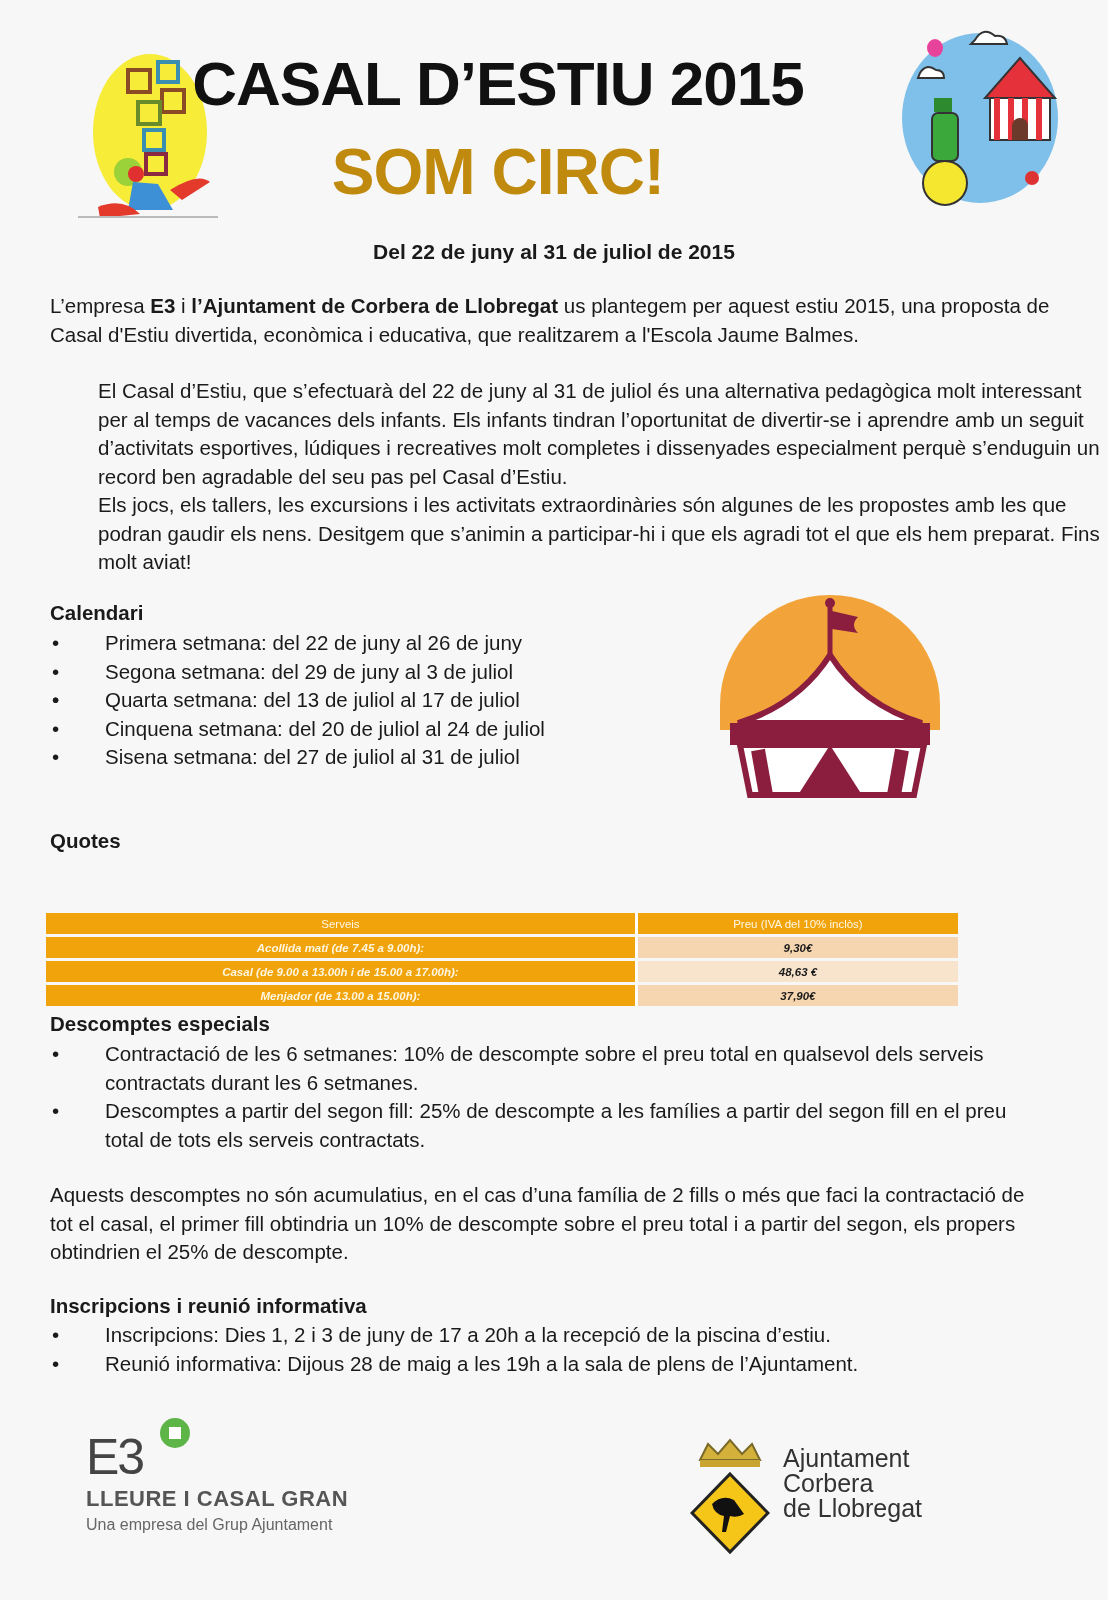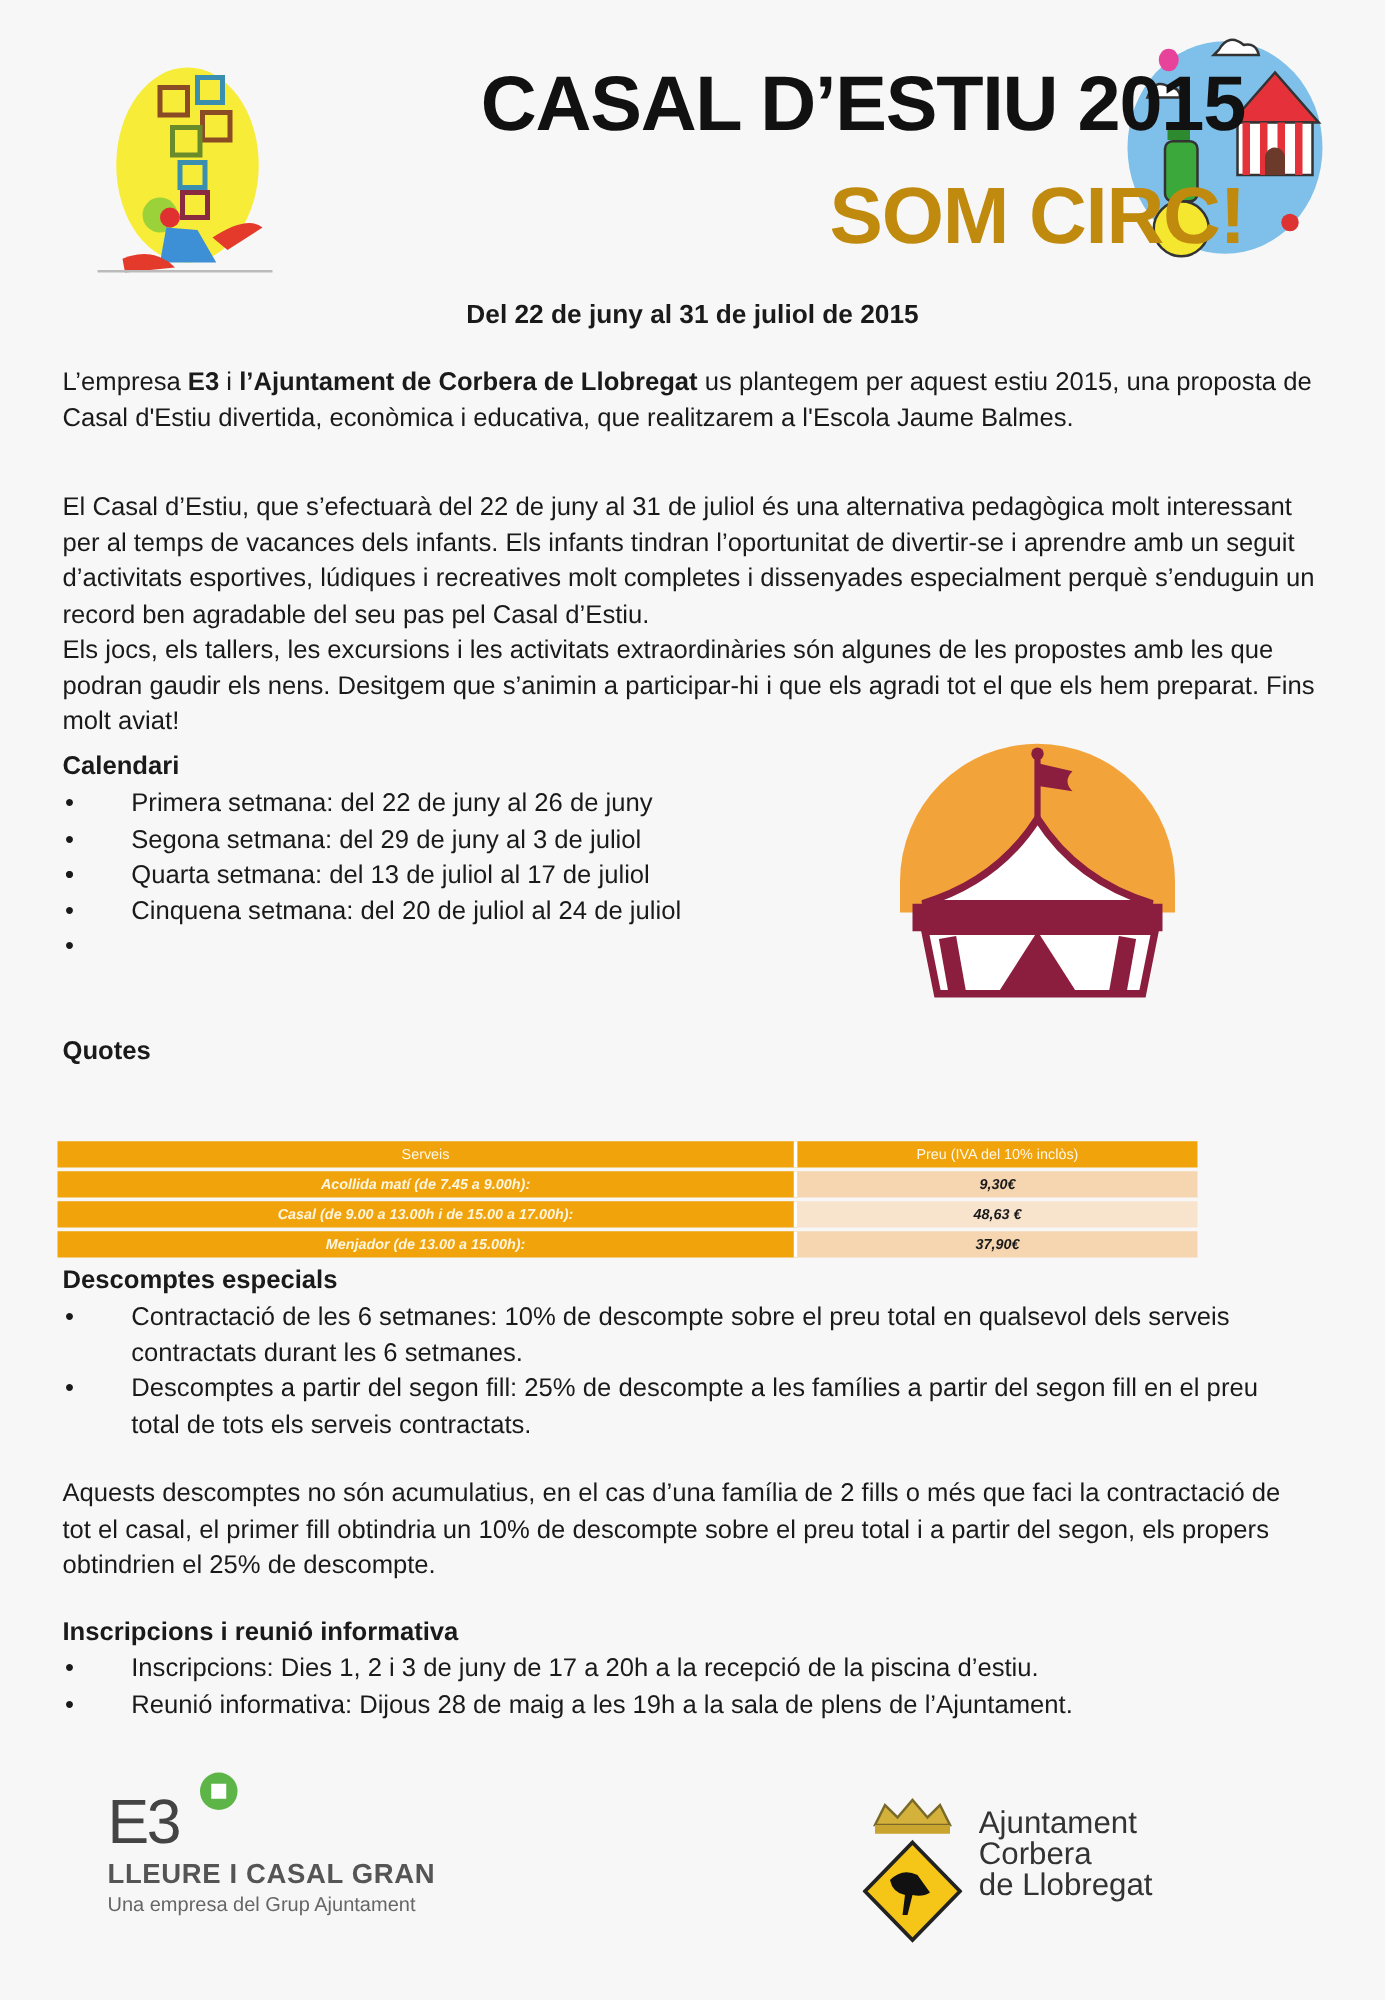--- a/index.html
+++ b/index.html
@@ -6,21 +6,21 @@
   body {
     width: 1108px; height: 1600px;
     background: #f7f7f7;
     font-family: "Liberation Sans", "DejaVu Sans", sans-serif;
     color: #1a1a1a;
     position: relative;
     overflow: hidden;
   }
   .abs { position: absolute; }
   .title {
-    left: 0; width: 996px; text-align: right;
+    left: 0; width: 996px; text-align: center;
     font-weight: bold; letter-spacing: -1px;
   }
   #title1 { top: 48px; font-size: 62px; color: #111; }
   #title2 { top: 135px; font-size: 64px; color: #c08a0e; }
   #dates { top: 240px; left: 0; width: 1108px; text-align: center; font-size: 21px; font-weight: bold; }
   .para { left: 50px; width: 1010px; font-size: 20.5px; line-height: 28.5px; }
   .para b { font-weight: bold; }
   .h2 { left: 50px; font-size: 20.5px; font-weight: bold; }
   ul.bul { list-style: none; margin: 0; padding: 0; }
   ul.bul li { position: relative; padding-left: 55px; font-size: 20.5px; line-height: 28.5px; }
@@ -87,33 +87,33 @@
 </div>
 
 <div class="abs title" id="title1">CASAL D’ESTIU 2015</div>
 <div class="abs title" id="title2">SOM CIRC!</div>
 <div class="abs" id="dates">Del 22 de juny al 31 de juliol de 2015</div>
 
 <div class="abs para" style="top:292px;">
   <span>L’empresa </span><b>E3</b><span> i </span><b>l’Ajuntament de Corbera de Llobregat</b><span> us plantegem per aquest estiu 2015, una proposta de Casal d'Estiu divertida, econòmica i educativa, que realitzarem a l'Escola Jaume Balmes.</span>
 </div>
 
-<div class="abs para" style="top:392px;">
+<div class="abs para" style="top:377px;margin-left:48px;">
   <div>El Casal d’Estiu, que  s’efectuarà del 22 de juny al 31 de juliol  és una alternativa pedagògica molt interessant per al temps de vacances dels infants.  Els infants tindran l’oportunitat de divertir-se i aprendre amb un seguit d’activitats esportives, lúdiques i recreatives molt completes i dissenyades especialment perquè s’enduguin un  record ben agradable del seu pas pel Casal d’Estiu.</div>
   <div>Els jocs, els tallers, les excursions i les activitats extraordinàries són algunes de les propostes amb les que podran gaudir els nens. Desitgem que s’animin a participar-hi i que els agradi tot el que els hem preparat. Fins molt aviat!</div>
 </div>
 
 <div class="abs h2" style="top:601px;">Calendari</div>
 <ul class="abs bul" style="left:50px;top:629px;width:620px;">
   <li><span class="dot">•</span><span>Primera setmana: del 22  de juny al 26 de juny</span></li>
   <li><span class="dot">•</span><span>Segona setmana: del 29 de juny al 3 de juliol</span></li>
   <li><span class="dot">•</span></li>
   <li><span class="dot">•</span><span>Quarta setmana: del 13 de juliol al 17 de juliol</span></li>
   <li><span class="dot">•</span><span>Cinquena setmana: del 20 de juliol al 24 de juliol</span></li>
-  <li><span class="dot">•</span></li>
+  <li><span class="dot">•</span><span>Sisena setmana: del 27 de juliol al 31 de juliol</span></li>
 </ul>
 
 <div class="abs" style="left:718px;top:585px;width:225px;height:220px;">
   <svg width="225" height="220" viewBox="0 0 225 220">
     <path d="M2 120 A110 110 0 0 1 222 120 L222 145 L2 145 Z" fill="#f2a43a"></path>
     <line x1="112" y1="20" x2="112" y2="75" stroke="#8b1e3f" stroke-width="5"></line>
     <circle cx="112" cy="18" r="5" fill="#8b1e3f"></circle>
     <path d="M114 26 L140 32 Q132 40 140 48 L114 44 Z" fill="#8b1e3f"></path>
     <path d="M112 70 Q80 120 20 138 L204 138 Q144 120 112 70 Z" fill="#fff" stroke="#8b1e3f" stroke-width="6"></path>
     <path d="M12 138 L212 138 L212 160 L12 160 Z" fill="#8b1e3f"></path>

